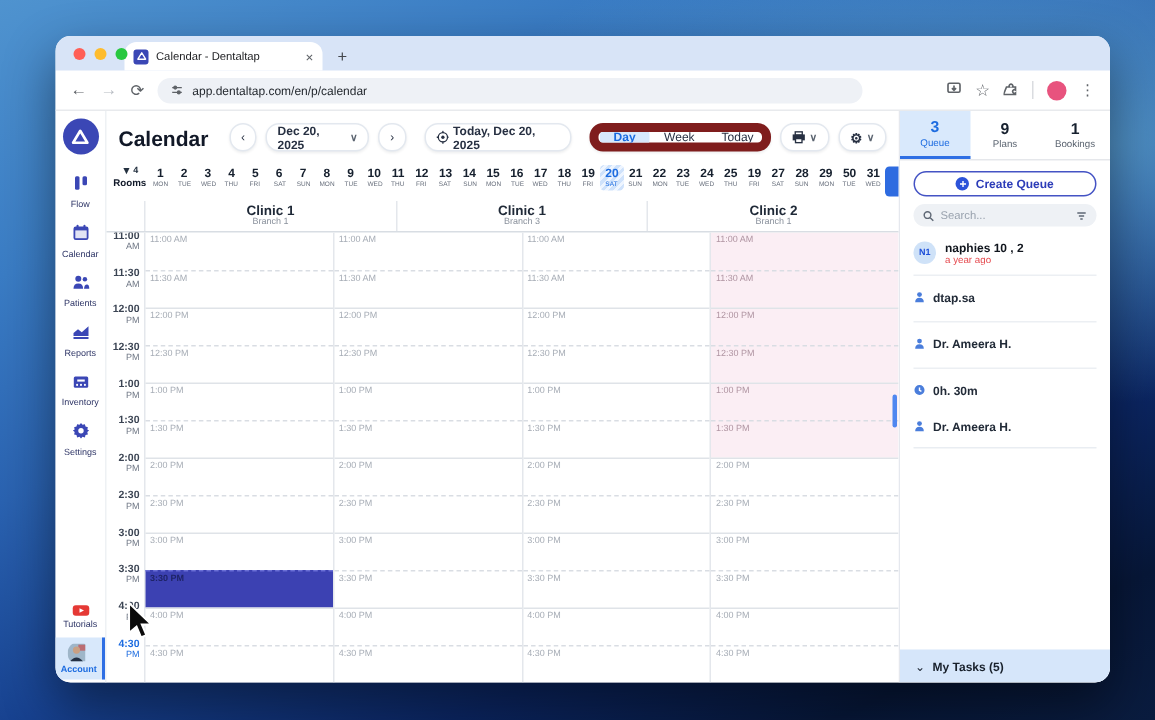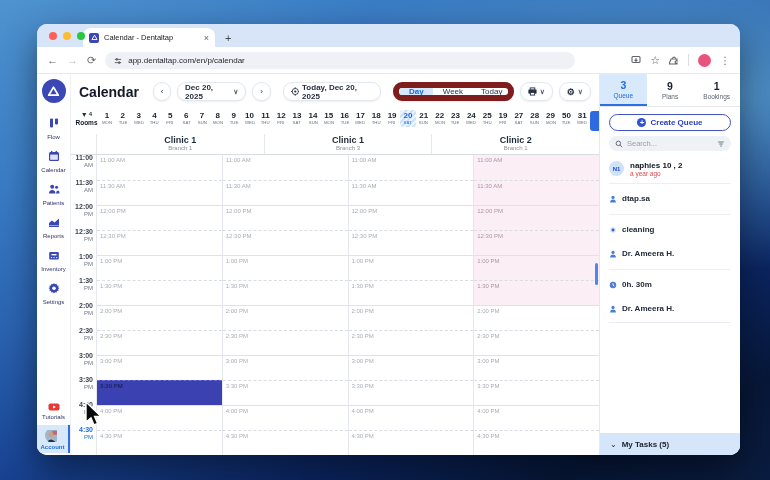--- a/index.html
+++ b/index.html
@@ -721,27 +721,20 @@
                 <span><svg viewBox="0 0 10 10" fill="#4a7ddb">
                     <circle cx="5" cy="3" r="2"></circle>
                     <path d="M1.4 9.4 Q1.4 5.6 5 5.6 Q8.6 5.6 8.6 9.4 Z"></path>
                   </svg></span>
                 <span class="mtext">dtap.sa</span>
               </div>
             </div>
             <div class="qcard">
               <div class="cdiv"></div>
               <div class="mrow">
-                <span><svg viewBox="0 0 10 10">
-                    <circle cx="5" cy="5" r="3.4" fill="#cfe0f7"></circle>
-                    <circle cx="5" cy="5" r="1.8" fill="#3b5fd0"></circle>
-                  </svg></span>
-                <span class="mtext">cleaning</span>
-              </div>
-              <div class="mrow">
                 <span><svg viewBox="0 0 10 10" fill="#4a7ddb">
                     <circle cx="5" cy="3" r="2"></circle>
                     <path d="M1.4 9.4 Q1.4 5.6 5 5.6 Q8.6 5.6 8.6 9.4 Z"></path>
                   </svg></span>
                 <span class="mtext">Dr. Ameera H.</span>
               </div>
             </div>
             <div class="qcard last">
               <div class="cdiv"></div>
               <div class="mrow">

